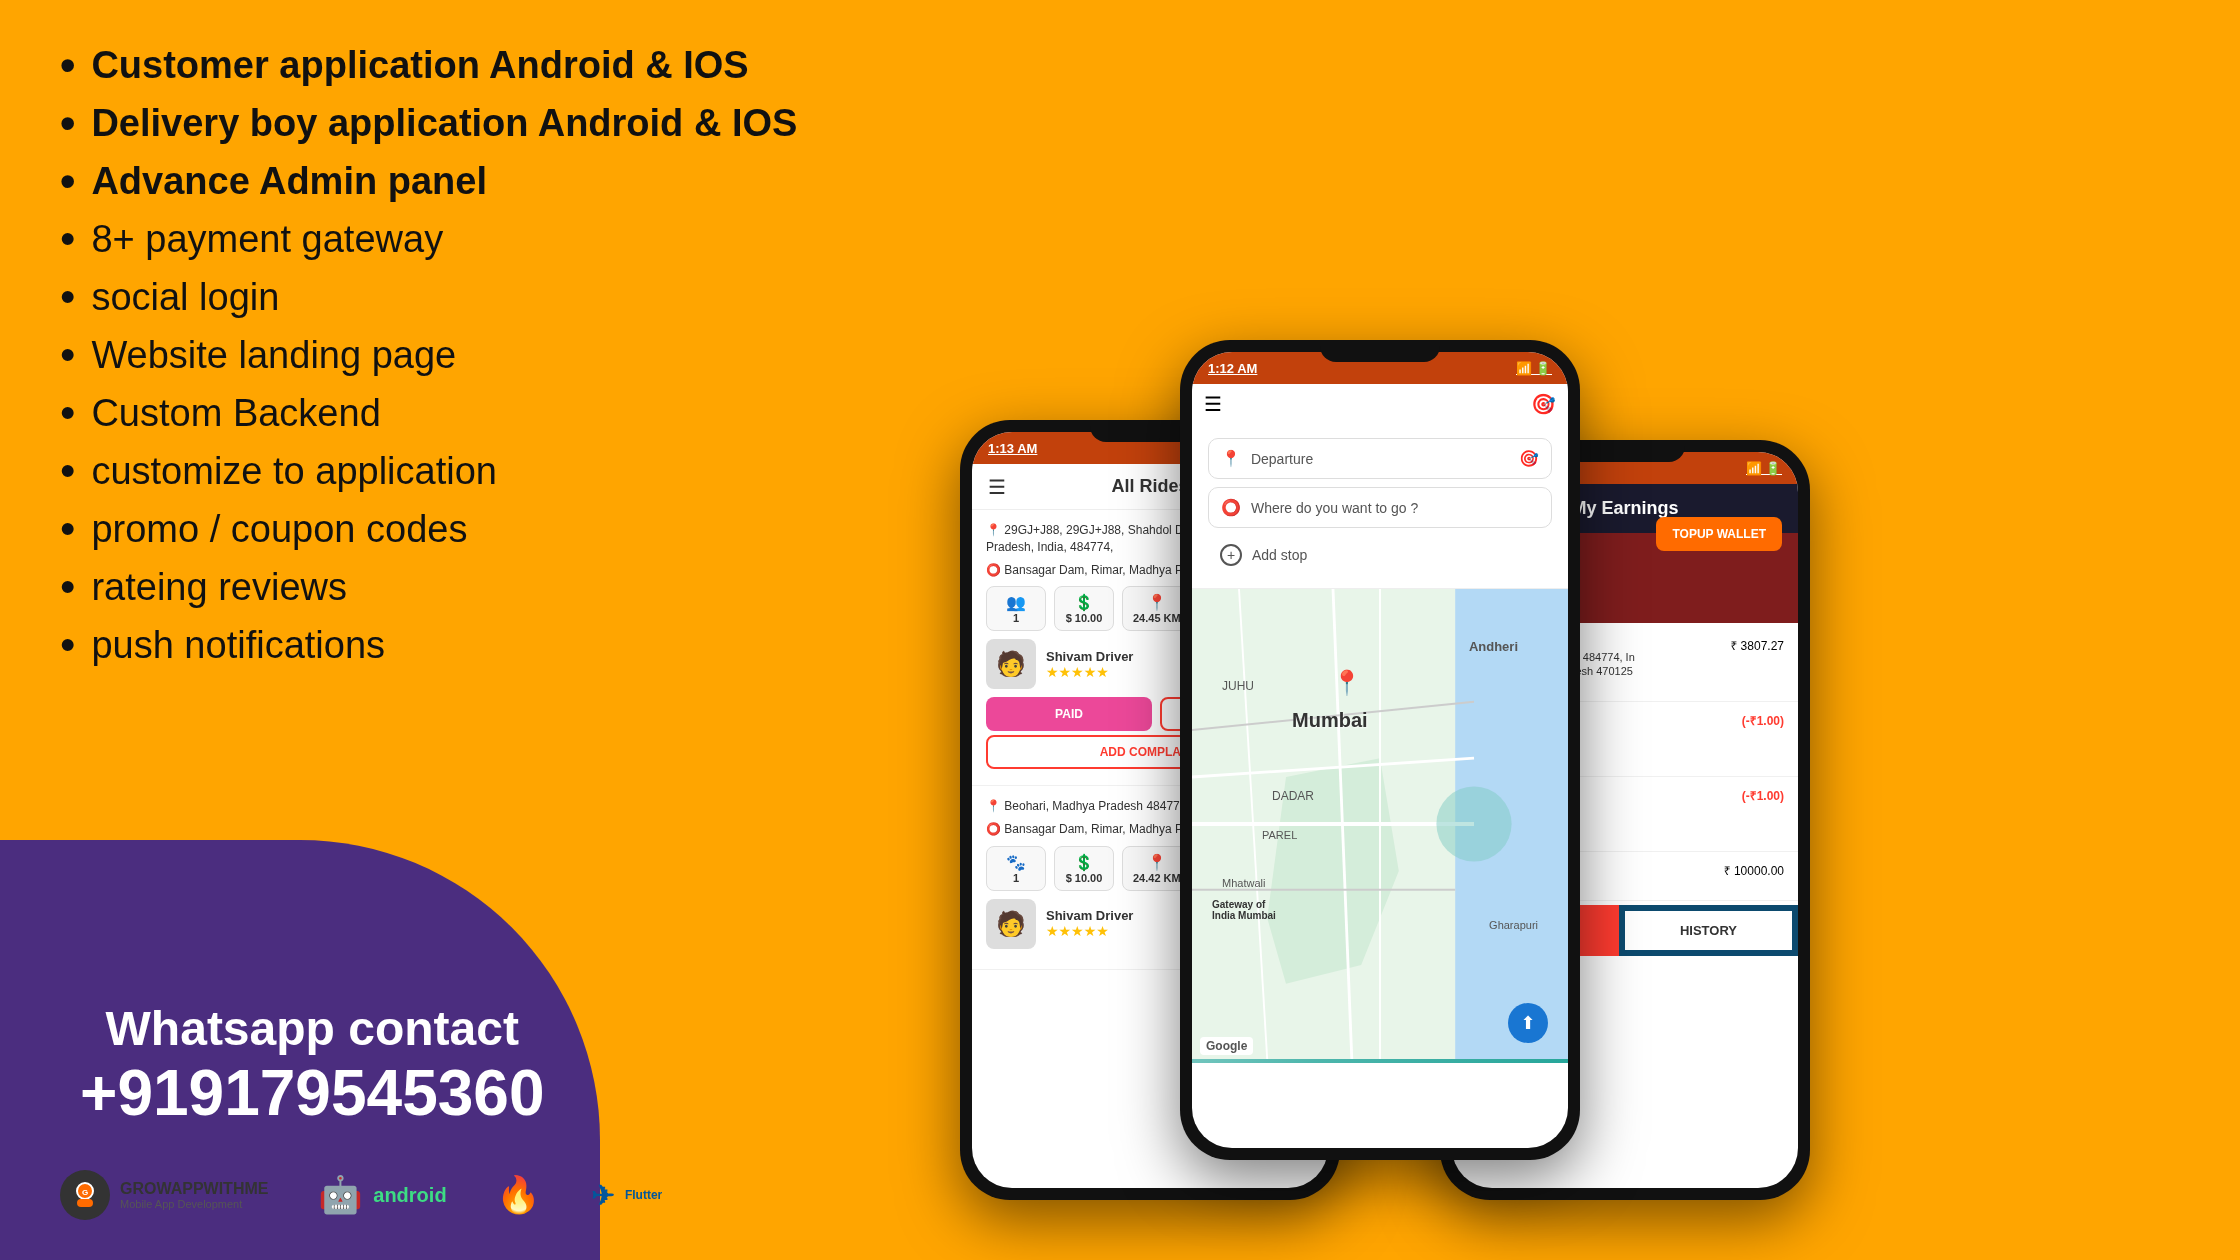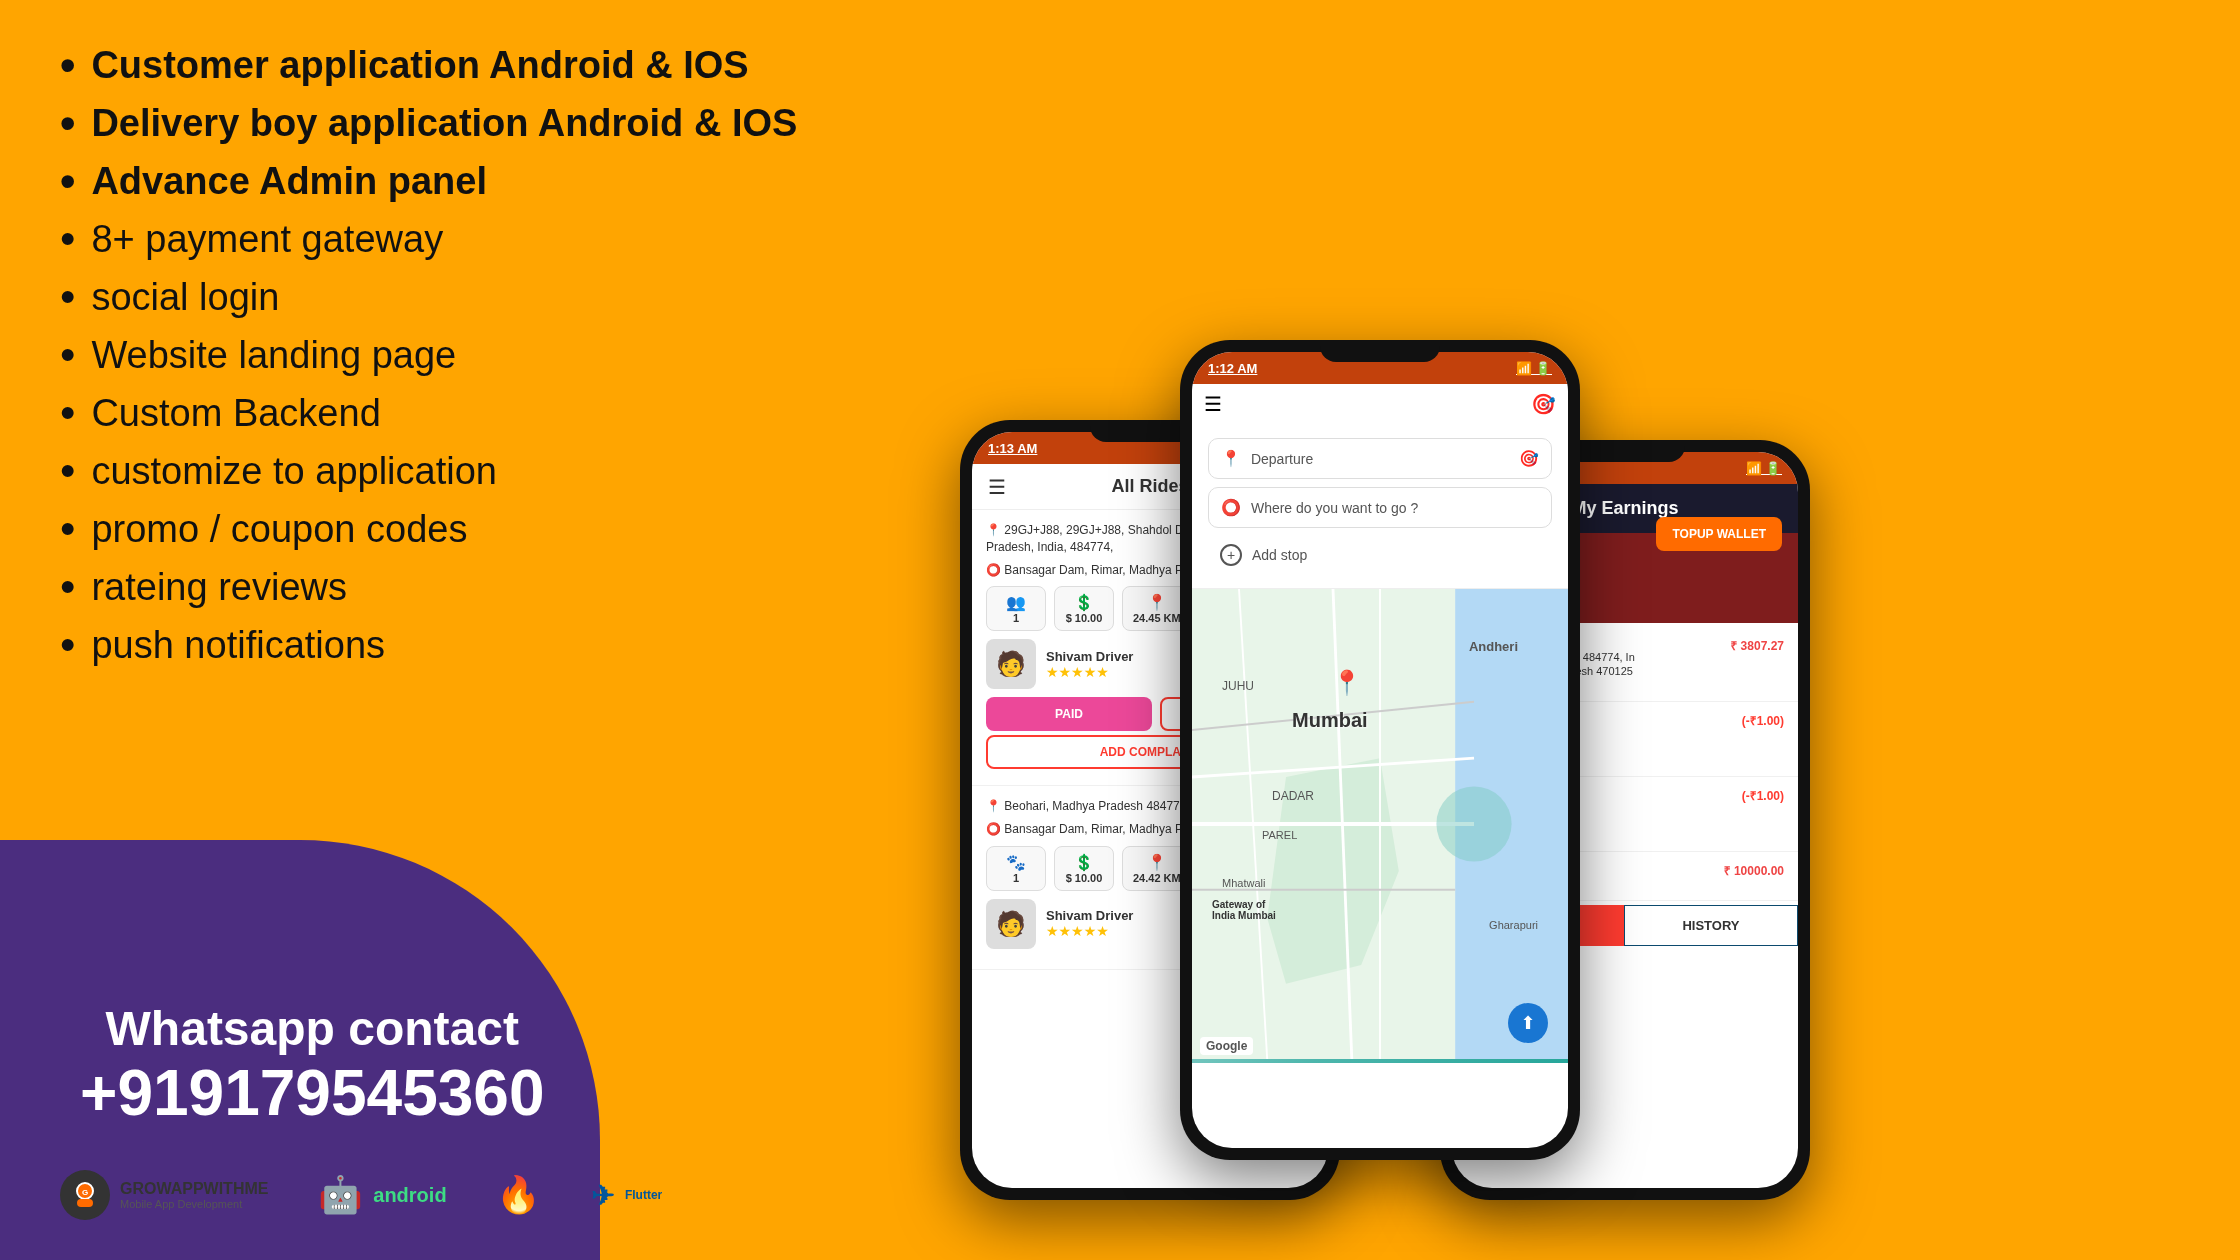--- a/index.html
+++ b/index.html
@@ -418,22 +418,22 @@
     }
 
     .trans-type {
       font-size: 11px;
       color: #FF6B00;
       font-weight: 600;
     }
 
     .trans-amount-pos {
       font-size: 12px;
-      color: #ef4444;
-      font-weight: 700;
+      color: #000000;
+      font-weight: 400;
       float: right;
     }
 
     .trans-amount-neg {
       font-size: 12px;
       color: #FF3B30;
       font-weight: 700;
       float: right;
     }
 
@@ -449,21 +449,21 @@
       border: none;
       padding: 12px;
       font-size: 13px;
       font-weight: 700;
       flex: 1;
     }
 
     .btn-history {
       background: white;
       color: #333;
-      border: 1px solid #0c4a6e;
+      border: 6px solid #0c4a6e;
       padding: 12px;
       font-size: 13px;
       font-weight: 600;
       flex: 1;
       text-align: center;
     }
 
     
     .notch {
       position: absolute;

